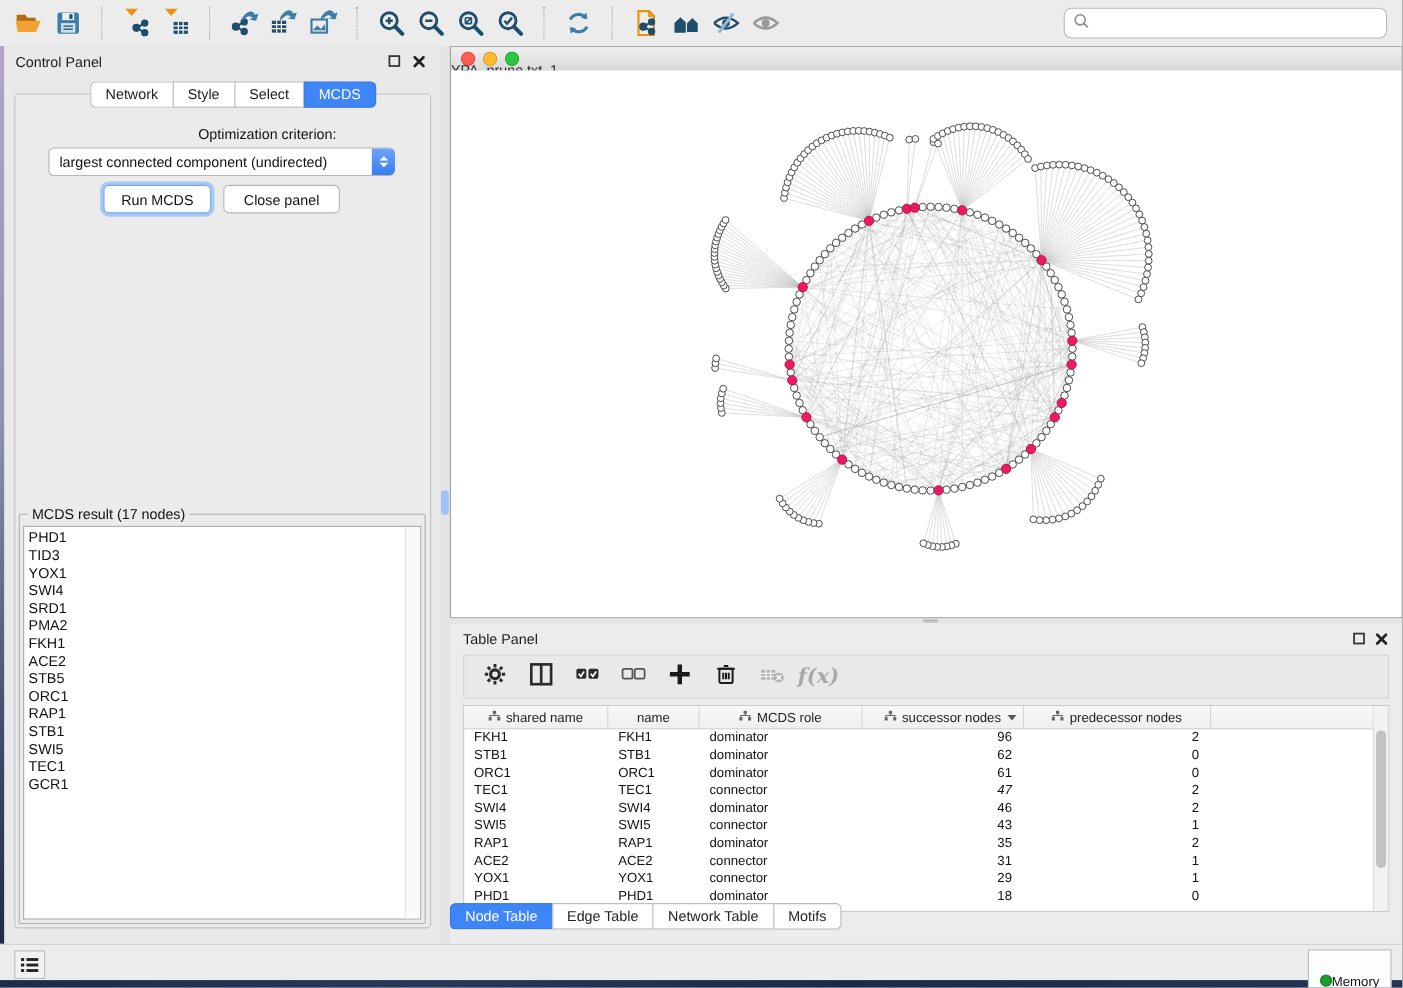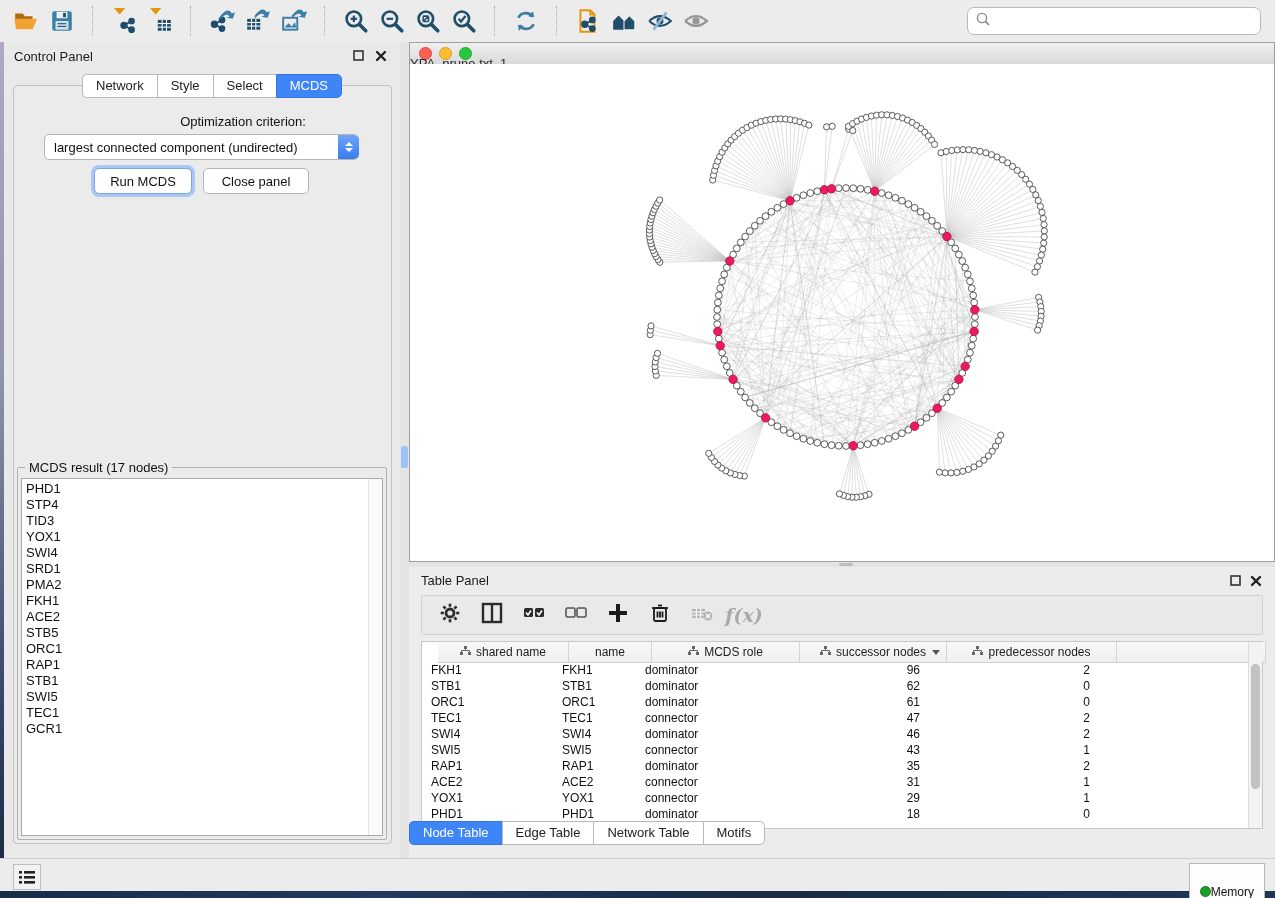--- a/index.html
+++ b/index.html
@@ -71,21 +71,21 @@
 
   
   #table-panel{left:409px;top:567px;width:866px;height:291px;background:#ececec;}
   #tp-header{position:absolute;left:0;top:0;width:100%;height:26px;}
   #tp-title{position:absolute;left:12px;top:6px;font-size:13px;color:#1c1c1c;}
   #tp-toolbar{position:absolute;left:12px;top:28px;width:842px;height:40px;background:#e9e9e9;border:1px solid #d2d2d2;border-radius:2px;display:flex;align-items:center;gap:14px;padding-left:14px;box-sizing:border-box;font-weight:bold;}
   .tpt-btn{display:flex;align-items:center;justify-content:center;width:28px;height:30px;}
   #fx-label{font-family:"DejaVu Serif", serif;font-style:italic;font-size:19px;color:#a9a9a9;}
 
   #node-table{position:absolute;left:12px;top:74px;width:842px;height:188px;background:#fff;border:1px solid #c7c7c7;box-sizing:border-box;}
-  #table-header{position:absolute;left:16px;top:0;height:20px;width:828px;display:flex;background:linear-gradient(#f8f8f8,#efefef);border-bottom:1px solid #cfcfcf;}
+  #table-header{position:absolute;left:0;top:0;height:20px;width:828px;display:flex;background:linear-gradient(#f8f8f8,#efefef);border-bottom:1px solid #cfcfcf;}
   .th{display:flex;align-items:center;justify-content:center;gap:5px;border-right:1px solid #d4d4d4;font-size:12px;color:#222;box-sizing:border-box;position:relative;}
   .th .sort-chev{position:absolute;right:6px;top:8px;width:0;height:0;border-left:4px solid transparent;border-right:4px solid transparent;border-top:5px solid #555;}
   #table-body{position:absolute;left:0;top:20px;width:828px;}
   .tr{display:flex;height:16px;line-height:16px;font-size:12px;color:#111;}
   .td{box-sizing:border-box;white-space:nowrap;overflow:hidden;}
   .td.left{padding-left:9px;text-align:left;}
   .td.right{padding-right:11px;text-align:right;}
   #table-vscroll{position:absolute;right:0;top:0;width:13px;height:186px;background:#f2f2f2;border-left:1px solid #ddd;}
   #table-vthumb{position:absolute;left:2px;top:22px;width:9px;height:125px;background:#c2c2c2;border-radius:5px;}
 
@@ -350,21 +350,20 @@
         <div class="chev down"></div>
     </div>
   </div>
   <div id="run-btn" class="push-btn">Run MCDS</div>
   <div id="closepanel-btn" class="push-btn">Close panel</div>
   <div id="result-group" class="abs">
     <div id="result-title">MCDS result (17 nodes)</div>
     <div id="result-list">
       <div id="result-items">
           <div>PHD1</div>
-          <div>STP4</div>
           <div>TID3</div>
           <div>YOX1</div>
           <div>SWI4</div>
           <div>SRD1</div>
           <div>PMA2</div>
           <div>FKH1</div>
           <div>ACE2</div>
           <div>STB5</div>
           <div>ORC1</div>
           <div>RAP1</div>
@@ -1274,21 +1273,21 @@
             <div class="td left" style="width: 83px;">ORC1</div>
             <div class="td left" style="width: 148px;">dominator</div>
             <div class="td right" style="width: 147px;">61</div>
             <div class="td right" style="width: 170px;">0</div>
             <div class="td left" style="width: 149px;"></div>
           </div>
           <div class="tr">
             <div class="td left" style="width: 131px;">TEC1</div>
             <div class="td left" style="width: 83px;">TEC1</div>
             <div class="td left" style="width: 148px;">connector</div>
-            <div class="td right" style="width: 147px;">47</div>
+            <div class="td right" style="width: 147px; font-style: italic;">47</div>
             <div class="td right" style="width: 170px;">2</div>
             <div class="td left" style="width: 149px;"></div>
           </div>
           <div class="tr">
             <div class="td left" style="width: 131px;">SWI4</div>
             <div class="td left" style="width: 83px;">SWI4</div>
             <div class="td left" style="width: 148px;">dominator</div>
             <div class="td right" style="width: 147px;">46</div>
             <div class="td right" style="width: 170px;">2</div>
             <div class="td left" style="width: 149px;"></div>

